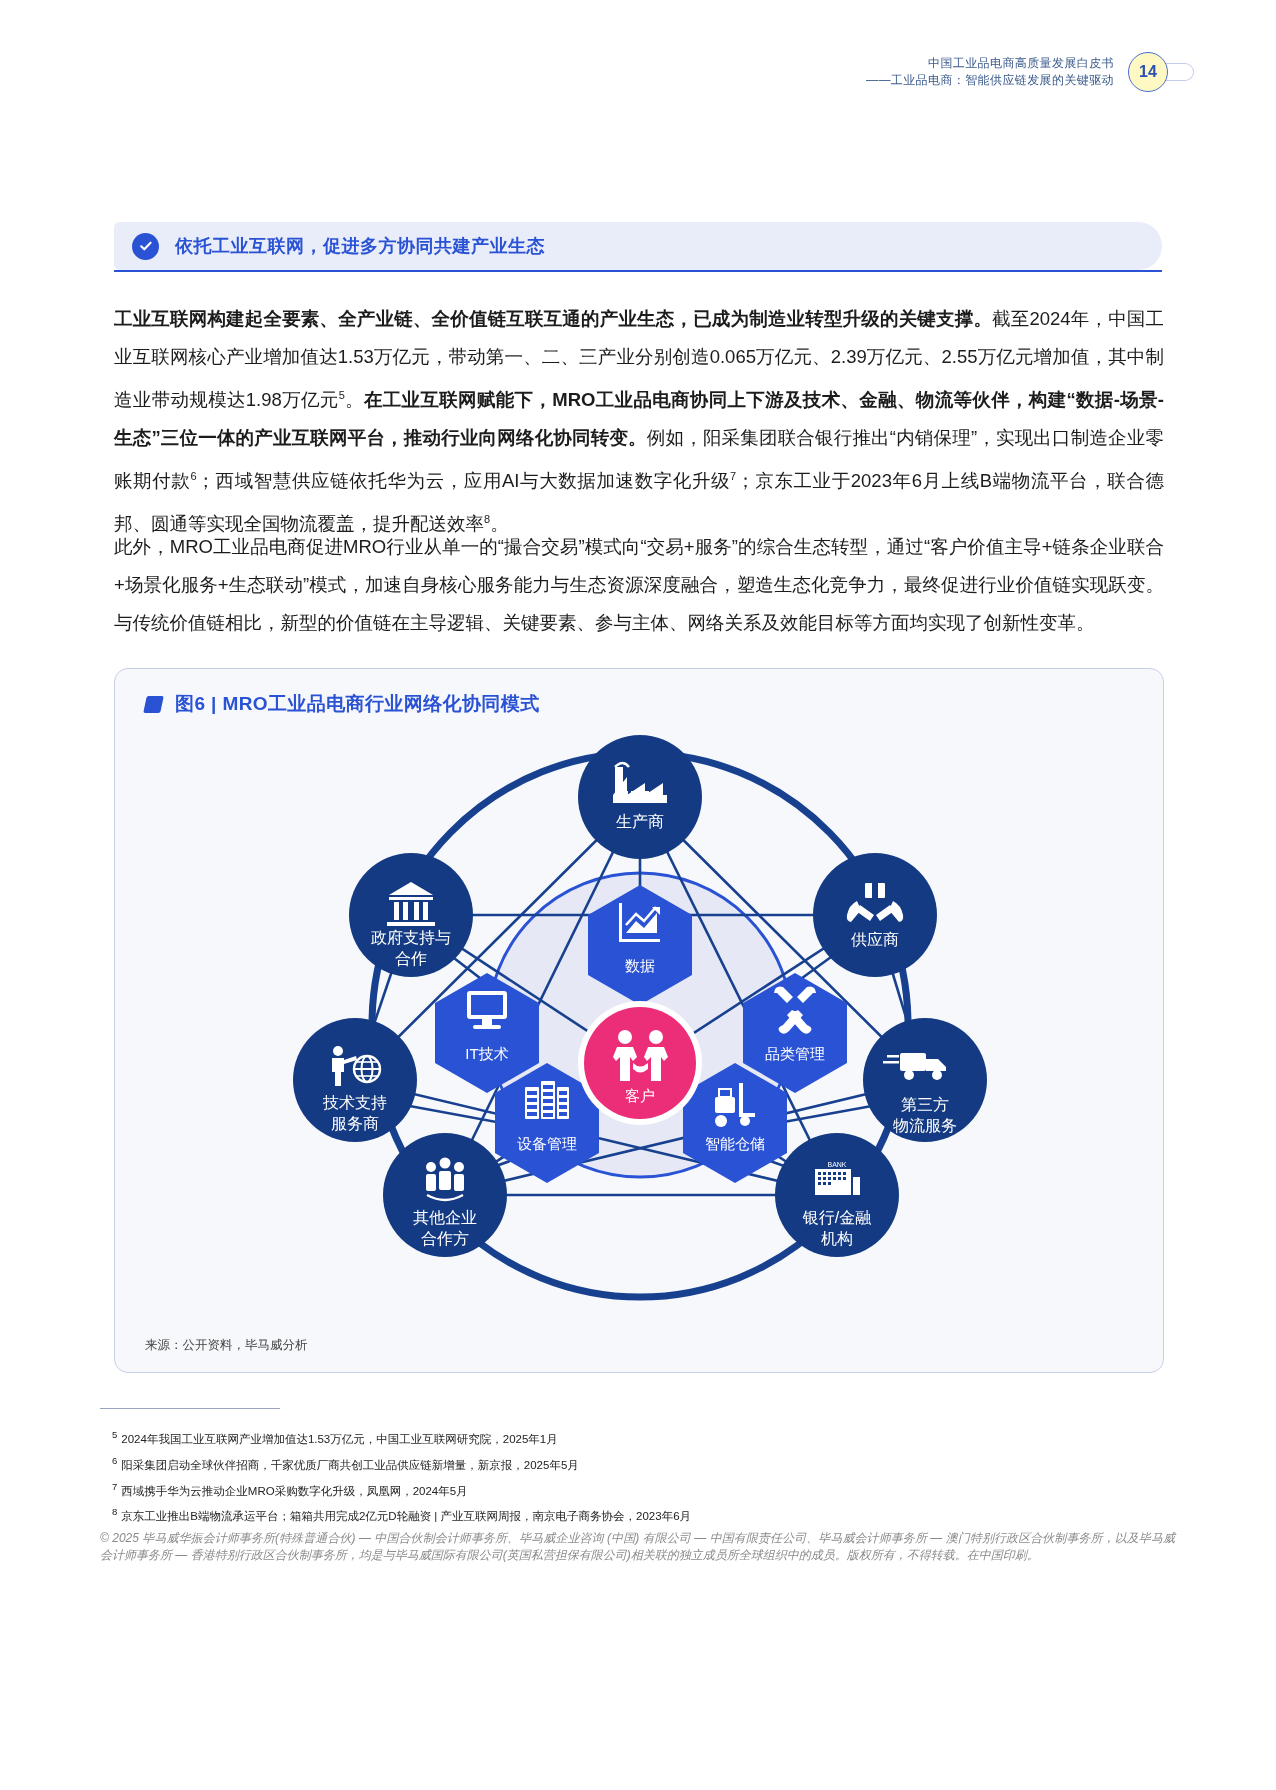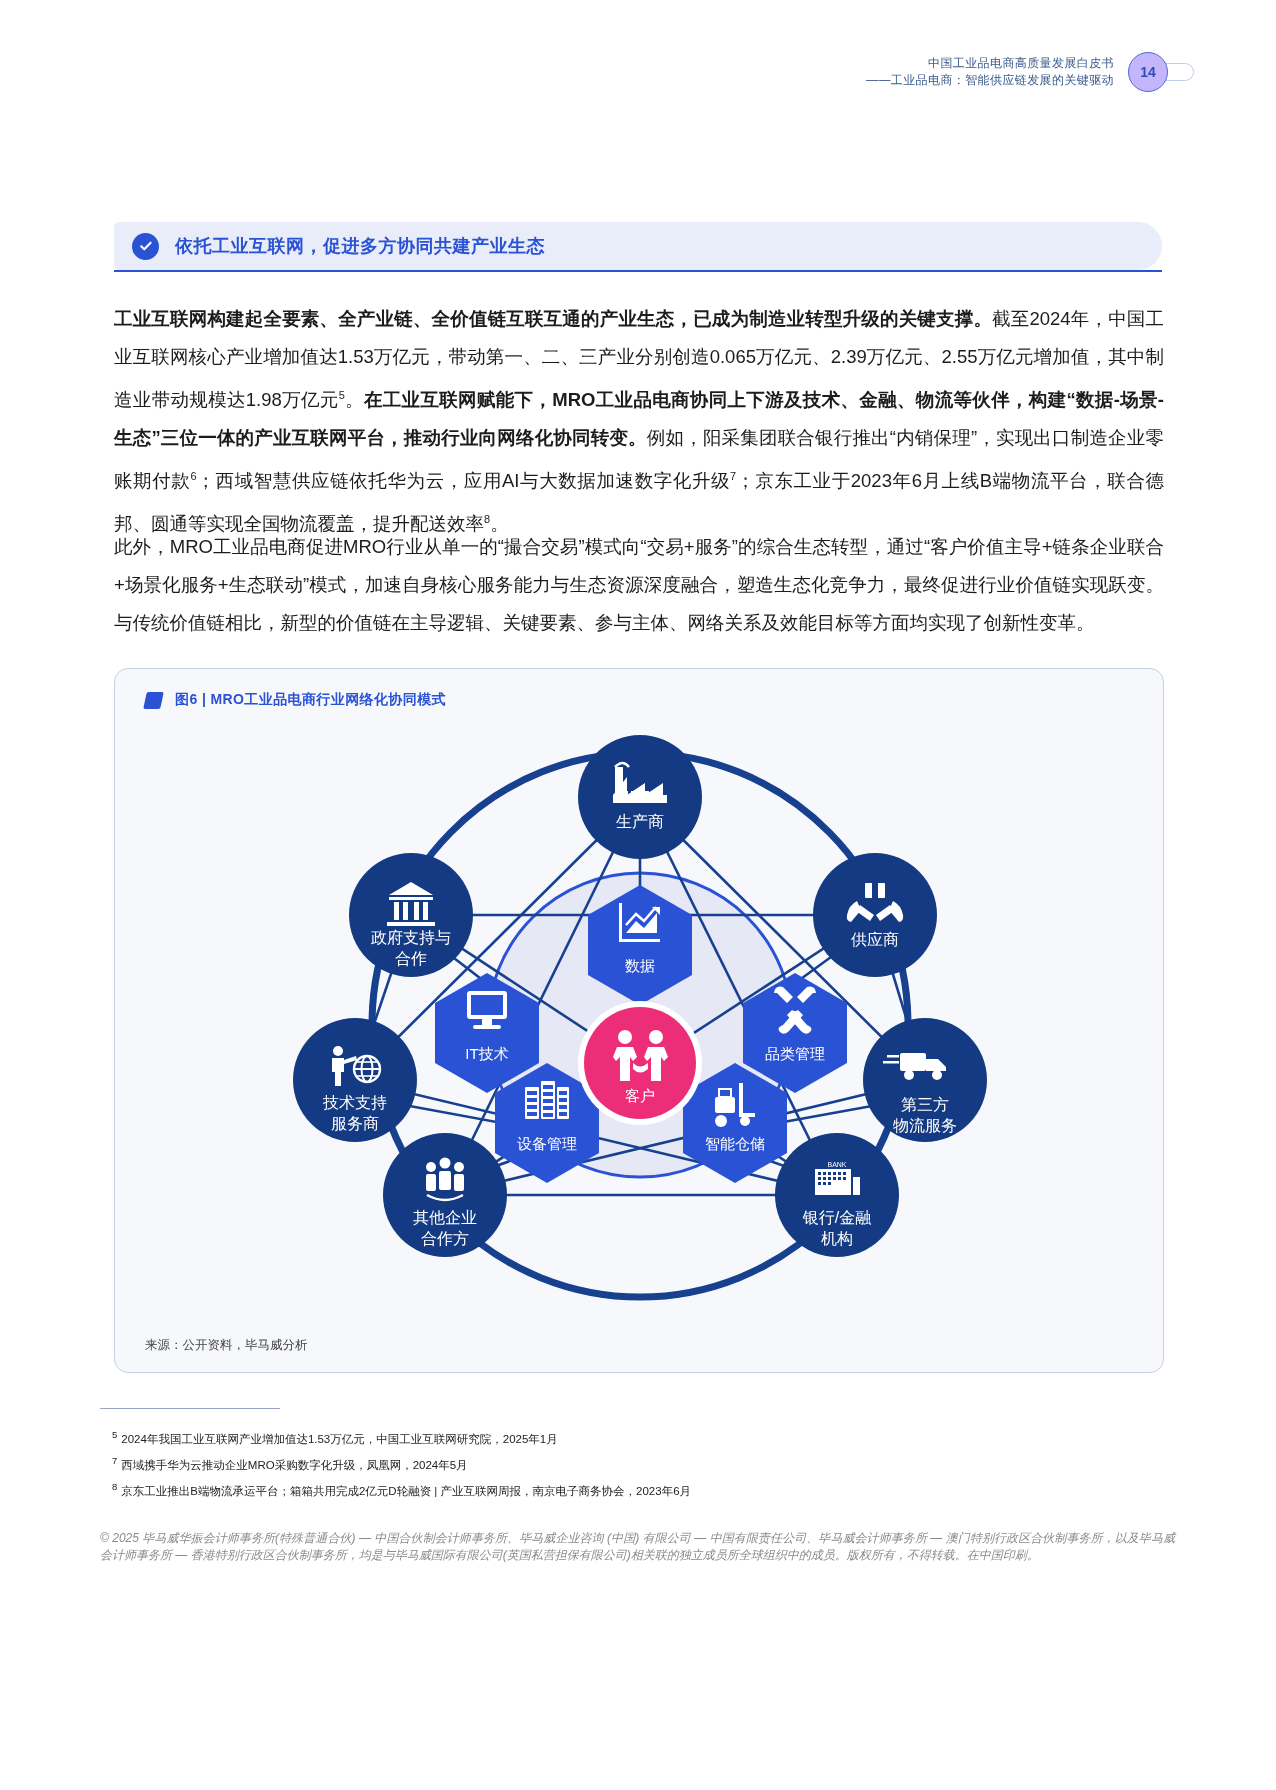--- a/index.html
+++ b/index.html
@@ -23,22 +23,22 @@
     font-size: 12px;
     color: #3a5a8c;
     letter-spacing: .4px;
     white-space: nowrap;
   }
   .page-badge {
     width: 40px; height: 40px; border-radius: 50%;
     border: 1.6px solid #4a6fd4;
     color: #2b4fb5;
     display: flex; align-items: center; justify-content: center;
-    font-size: 14px; font-weight: bold;
-    background: #c4b5fd;
+    font-size: 16px; font-weight: bold;
+    background: #fef9c3;
     text-align: center;
   }
   .badge-tail {
     position: absolute; right: -26px; top: 11px;
     width: 30px; height: 18px;
     border: 1.6px solid #c3cde9;
     border-left: none;
     border-radius: 0 9px 9px 0;
     background: #fff;
     z-index: -1;
@@ -103,21 +103,21 @@
     position: absolute; left: 30px; top: 22px;
     display: flex; align-items: center; gap: 13px;
   }
   .fig-marker {
     width: 17px; height: 17px;
     background: #2a52d4;
     transform: skewX(-12deg);
     border-radius: 2px;
   }
   .figure-title-text {
-    font-size: 14px; font-weight: bold; color: #2a52d4;
+    font-size: 19px; font-weight: bold; color: #2a52d4;
     letter-spacing: .4px;
   }
   .figure-source {
     position: absolute; left: 30px; bottom: 18px;
     font-size: 12.5px; color: #444; text-align: right;
   }
   .diagram { position: absolute; left: 0; top: 56px; width: 1050px; height: 620px; }
 
   
   .foot-rule {
@@ -421,20 +421,23 @@
 
   <div class="figure-source">来源：公开资料，毕马威分析</div>
 </div>
 
 <div class="foot-rule"></div>
 <div class="footnotes">
   <div class="footnote">
     <span class="fn-num">5</span><span>2024年我国工业互联网产业增加值达1.53万亿元，中国工业互联网研究院，2025年1月</span>
   </div>
   <div class="footnote">
+    <span class="fn-num">6</span><span>阳采集团启动全球伙伴招商，千家优质厂商共创工业品供应链新增量，新京报，2025年5月</span>
+  </div>
+  <div class="footnote">
     <span class="fn-num">7</span><span>西域携手华为云推动企业MRO采购数字化升级，凤凰网，2024年5月</span>
   </div>
   <div class="footnote">
     <span class="fn-num">8</span><span>京东工业推出B端物流承运平台；箱箱共用完成2亿元D轮融资 | 产业互联网周报，南京电子商务协会，2023年6月</span>
   </div>
 </div>
 
 <div class="copyright">© 2025 毕马威华振会计师事务所(特殊普通合伙) — 中国合伙制会计师事务所、毕马威企业咨询 (中国) 有限公司 — 中国有限责任公司、毕马威会计师事务所 — 澳门特别行政区合伙制事务所，以及毕马威会计师事务所 — 香港特别行政区合伙制事务所，均是与毕马威国际有限公司(英国私营担保有限公司)相关联的独立成员所全球组织中的成员。版权所有，不得转载。在中国印刷。</div>
 
 </body></html>

